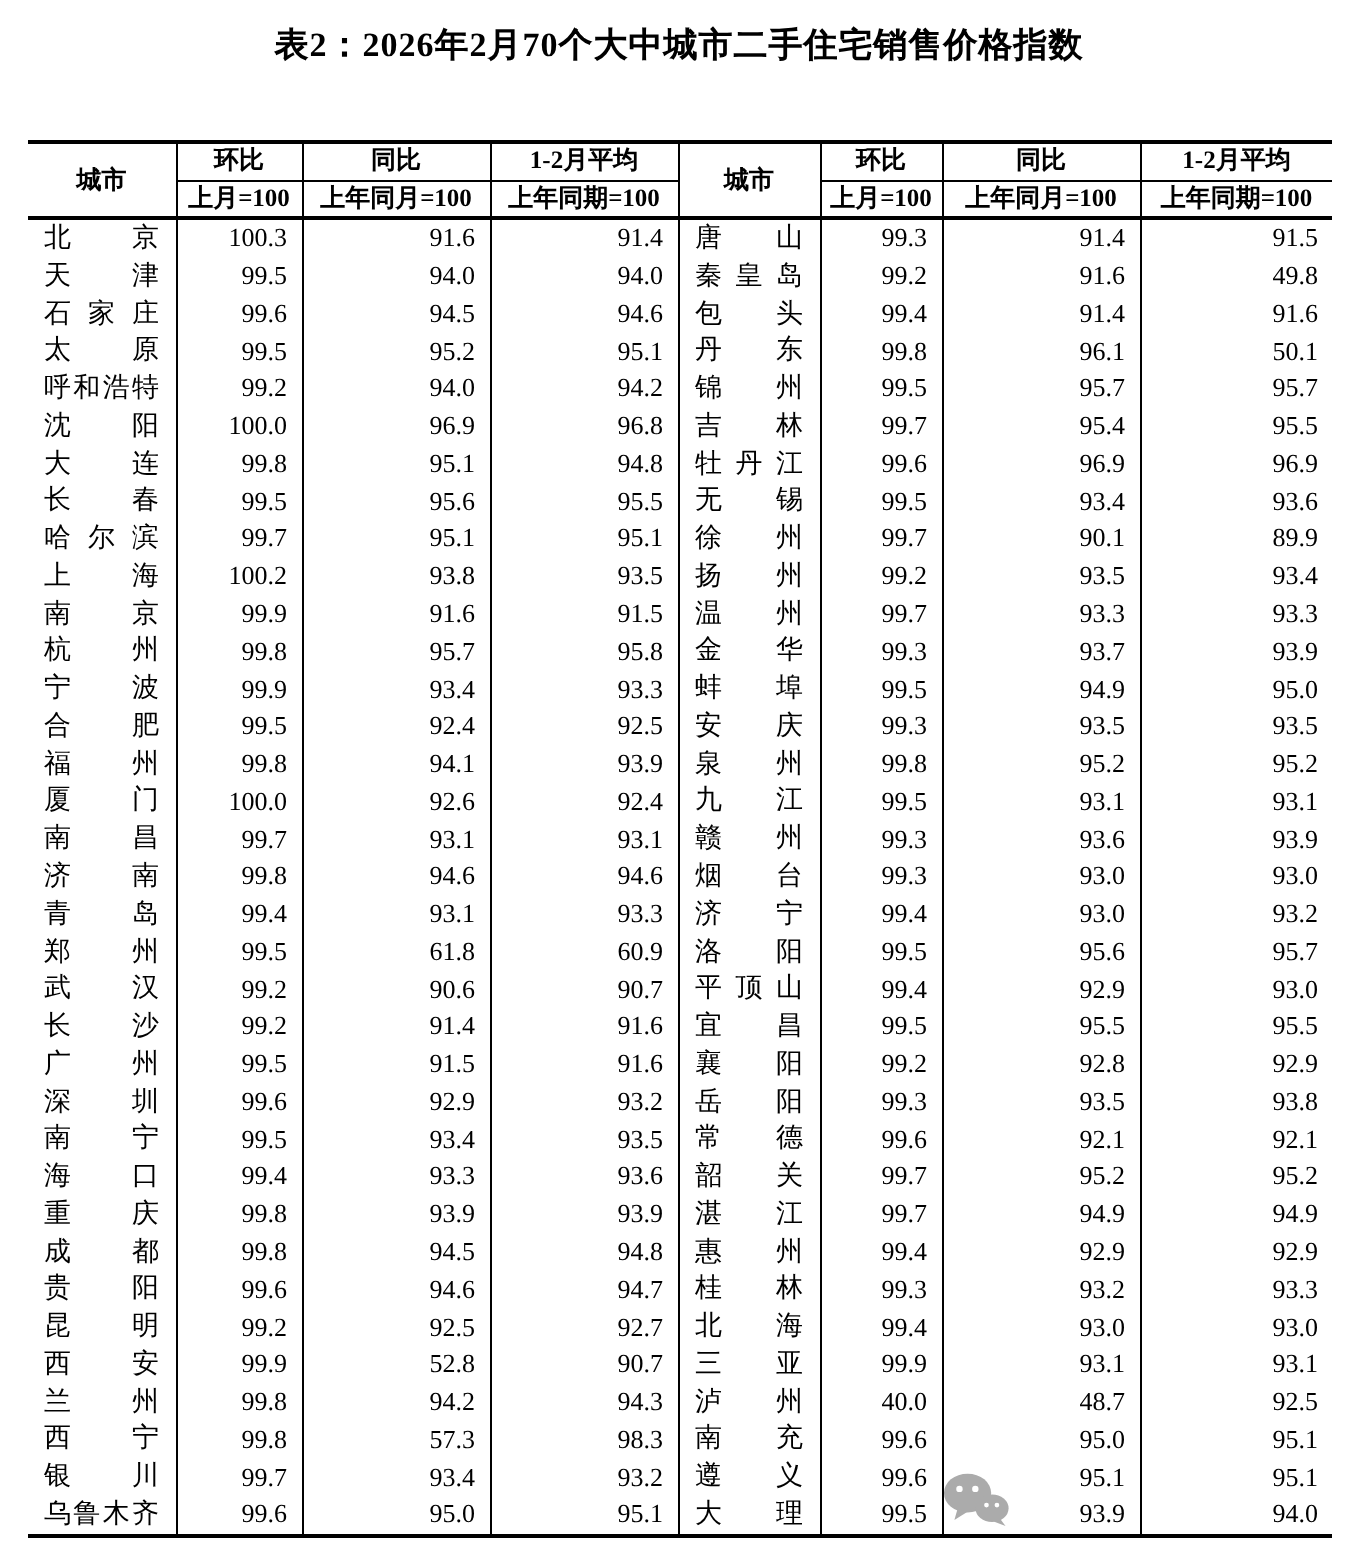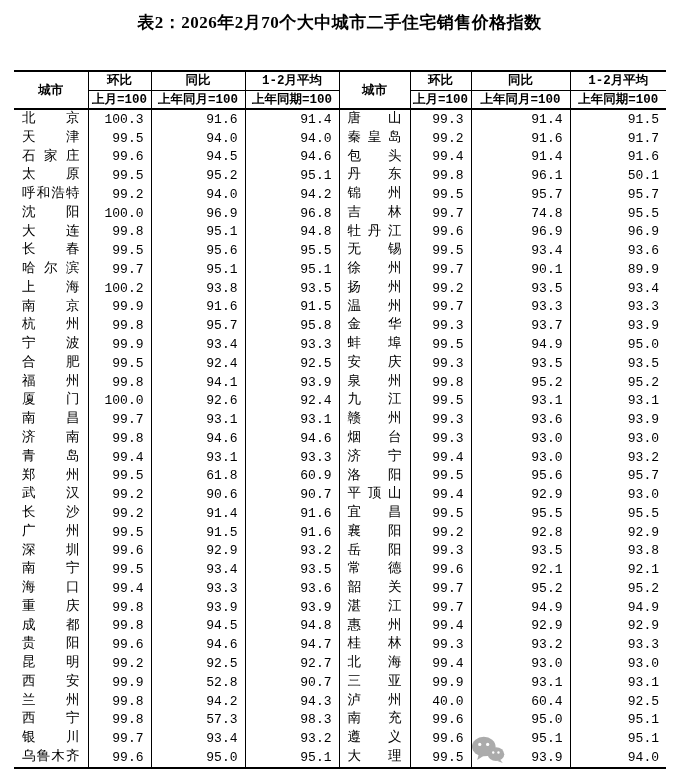--- a/index.html
+++ b/index.html
@@ -24,21 +24,20 @@
   table.price-table {
     position: absolute;
     top: 70px; left: 14px;
     width: 652px;
     border-collapse: collapse;
     table-layout: fixed;
     border-top: 2.5px solid #000;
     border-bottom: 2.5px solid #000;
     background: transparent;
     z-index: 1;
-    font-family: Liberation Mono, monospace;
   }
   thead tr { height: 19px; }
   tbody tr { height: 18.77px; }
   th, td {
     padding: 0;
     vertical-align: middle;
     background: transparent;
   }
   th {
     font-size: 12.5px;
@@ -159,21 +158,21 @@
         <td class="num bl">94.0</td>
         <td class="city bl">
           <div class="cjust">
             <span>秦</span>
             <span>皇</span>
             <span>岛</span>
           </div>
         </td>
         <td class="num bl">99.2</td>
         <td class="num bl">91.6</td>
-        <td class="num bl">91.7</td>
+        <td class="num bl">49.8</td>
       </tr>
       <tr>
         <td class="city">
           <div class="cjust">
             <span>石</span>
             <span>家</span>
             <span>庄</span>
           </div>
         </td>
         <td class="num bl">99.6</td>
@@ -241,21 +240,21 @@
         <td class="num bl">100.0</td>
         <td class="num bl">96.9</td>
         <td class="num bl">96.8</td>
         <td class="city bl">
           <div class="cjust">
             <span>吉</span>
             <span>林</span>
           </div>
         </td>
         <td class="num bl">99.7</td>
-        <td class="num bl">74.8</td>
+        <td class="num bl">95.4</td>
         <td class="num bl">95.5</td>
       </tr>
       <tr>
         <td class="city">
           <div class="cjust">
             <span>大</span>
             <span>连</span>
           </div>
         </td>
         <td class="num bl">99.8</td>
@@ -764,21 +763,21 @@
         <td class="num bl">99.8</td>
         <td class="num bl">94.2</td>
         <td class="num bl">94.3</td>
         <td class="city bl">
           <div class="cjust">
             <span>泸</span>
             <span>州</span>
           </div>
         </td>
         <td class="num bl">40.0</td>
-        <td class="num bl">60.4</td>
+        <td class="num bl">48.7</td>
         <td class="num bl">92.5</td>
       </tr>
       <tr>
         <td class="city">
           <div class="cjust">
             <span>西</span>
             <span>宁</span>
           </div>
         </td>
         <td class="num bl">99.8</td>

